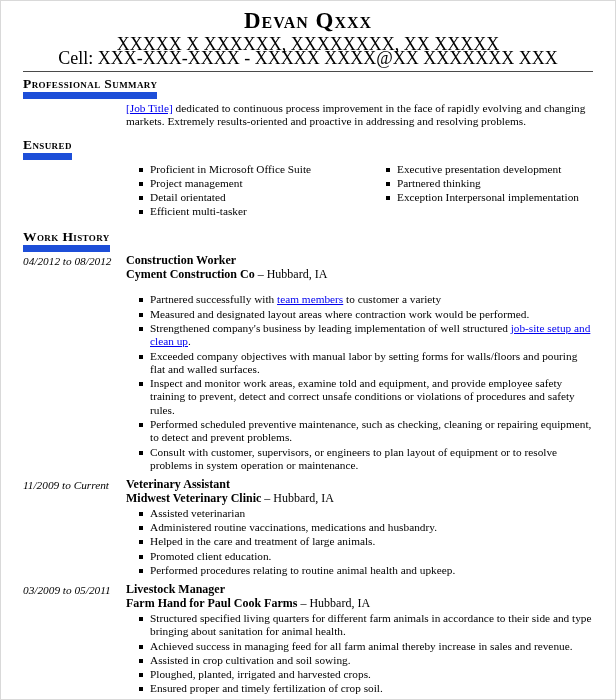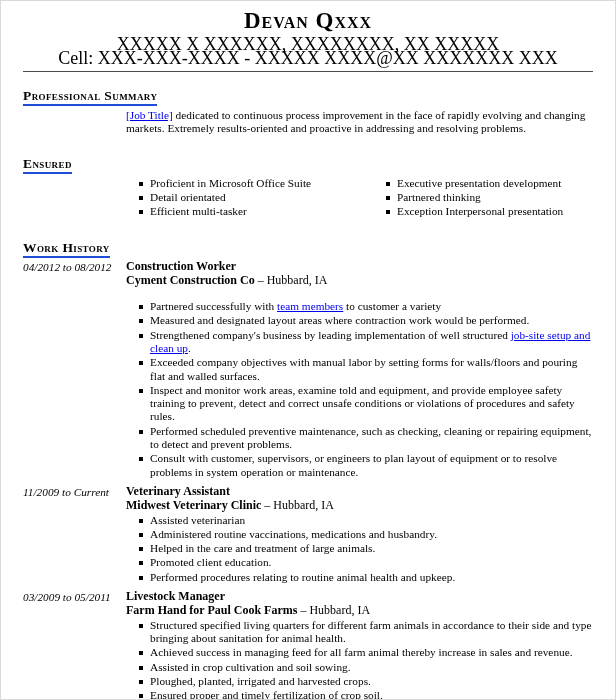--- a/index.html
+++ b/index.html
@@ -13,21 +13,21 @@
   }
   .name {
     text-align: center; font-variant: small-caps; font-weight: 700;
     font-size: 23px; line-height: 27px; letter-spacing: 1px; margin: 1px 0 3px 0;
   }
   .center-line { text-align: center; font-size: 18px; line-height: 14px; }
   .divider { border-top: 1px solid #4a4a4a; margin: 6px 0 4px 0; height: 0; }
   .heading {
     display: inline-block; font-variant: small-caps; font-weight: 700;
     font-size: 13.5px; line-height: 15px; letter-spacing: 0.4px;
-    border-bottom: 2px solid #1d4ed8; padding-bottom: 1px; margin-bottom: 2px; margin-top: 12px;
+    border-bottom: 7px solid #1d4ed8; padding-bottom: 1px; margin-bottom: 2px;
   }
   .section { margin: 0; }
   .summary-text { margin: 1px 0 8px 103px; }
   .skills-columns {
     display: grid; grid-template-columns: 247px 1fr;
     margin: 1px 0 9px 103px;
   }
   .bullet-item { display: flex; margin: 0 0 1px 13px; }
   .bullet-marker { flex: none; width: 4px; height: 4px; background: #000; margin: 5px 7px 0 0; }
   .bullet-text { flex: 1; }
@@ -60,39 +60,43 @@
   <div class="section">
     <div class="heading">Ensured</div>
     <div class="skills-columns" id="skills-columns">
         <div class="skills-col">
           <div class="bullet-item">
             <span class="bullet-marker"></span>
             <span class="bullet-text"><span>Proficient in Microsoft Office Suite</span></span>
           </div>
           <div class="bullet-item">
             <span class="bullet-marker"></span>
+            <span class="bullet-text"><span>Project management</span></span>
+          </div>
+          <div class="bullet-item">
+            <span class="bullet-marker"></span>
             <span class="bullet-text"><span>Detail orientated</span></span>
           </div>
           <div class="bullet-item">
             <span class="bullet-marker"></span>
             <span class="bullet-text"><span>Efficient multi-tasker</span></span>
           </div>
         </div>
         <div class="skills-col">
           <div class="bullet-item">
             <span class="bullet-marker"></span>
             <span class="bullet-text"><span>Executive presentation development</span></span>
           </div>
           <div class="bullet-item">
             <span class="bullet-marker"></span>
             <span class="bullet-text"><span>Partnered thinking</span></span>
           </div>
           <div class="bullet-item">
             <span class="bullet-marker"></span>
-            <span class="bullet-text"><span>Exception Interpersonal presentation</span></span>
+            <span class="bullet-text"><span>Exception Interpersonal implementation</span></span>
           </div>
         </div>
       </div>
   </div>
 
   <div class="section">
     <div class="heading">Work History</div>
     <div id="jobs">
         <div class="job">
           <div class="job-dates">04/2012 to 08/2012</div>

